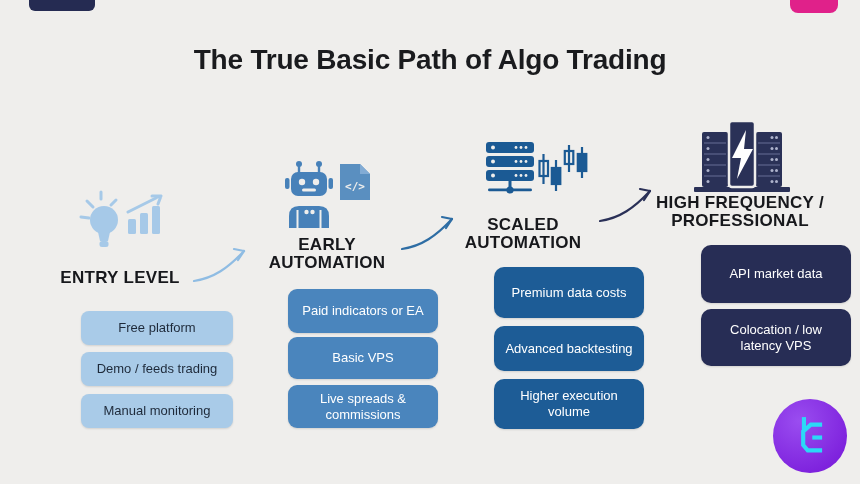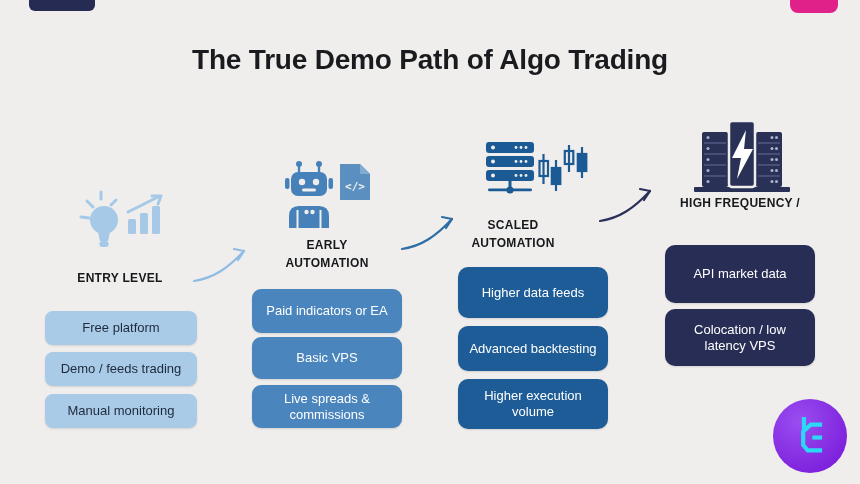--- a/index.html
+++ b/index.html
@@ -17,30 +17,31 @@
 
   .title{
     position:absolute;left:0;top:44px;width:860px;
     text-align:center;font-size:28px;font-weight:700;color:#1A1B1E;
     letter-spacing:-0.2px;margin:0;
   }
 
   .icon-wrap{position:absolute;line-height:0;}
   .stage-label{
     position:absolute;text-align:center;
-    font-size:12px;font-weight:700;color:#17181C;
+    font-size:17px;font-weight:700;color:#17181C;
     letter-spacing:0.3px;line-height:18px;
   }
   .stage-label div{white-space:nowrap;}
 
   .card{
     position:absolute;display:flex;align-items:center;justify-content:center;
     text-align:center;font-size:13px;font-weight:500;line-height:16px;
     padding:2px 8px;box-sizing:border-box;
     box-shadow:0 1px 2px rgba(0,0,0,0.12);
+    margin-left:36px;
   }
   .card.s1{left:45px;width:152px;background:#A9CBE8;color:#1E2A3A;border-radius:8px;height:34px;}
   .card.s2{left:252px;width:150px;background:#4A85BD;color:#FFFFFF;border-radius:9px;}
   .card.s3{left:458px;width:150px;background:#1D5C96;color:#FFFFFF;border-radius:10px;}
   .card.s4{left:665px;width:150px;background:#272D55;color:#FFFFFF;border-radius:10px;}
 
   .s1.c1{top:311px;} .s1.c2{top:352px;} .s1.c3{top:394px;}
   .s2.c1{top:289px;height:44px;} .s2.c2{top:337px;height:42px;} .s2.c3{top:385px;height:43px;}
   .s3.c1{top:267px;height:51px;} .s3.c2{top:326px;height:45px;} .s3.c3{top:379px;height:50px;}
   .s4.c1{top:245px;height:58px;} .s4.c2{top:309px;height:57px;} .s4.c3{top:372px;height:58px;}
@@ -54,21 +55,21 @@
   }
 </style>
 </head>
 <body>
 
 <div class="canvas">
 
   <div class="accent tl"></div>
   <div class="accent tr"></div>
 
-  <h1 class="title">The True Demo Path of Algo Trading</h1>
+  <h1 class="title">The True Basic Path of Algo Trading</h1>
 
   <div class="icon-wrap" style="left:78px;top:190px;">
     <svg width="48" height="62" viewBox="0 0 48 62">
       <g stroke="#A6C9E8" stroke-width="3" stroke-linecap="round">
         <line x1="3" y1="27" x2="11" y2="28"></line>
         <line x1="9" y1="11" x2="15" y2="17"></line>
         <line x1="23" y1="2" x2="23" y2="9"></line>
         <line x1="38" y1="10" x2="33" y2="15"></line>
       </g>
       <circle cx="26" cy="30" r="14" fill="#A6C9E8"></circle>
@@ -171,25 +172,25 @@
         <rect x="3.5" y="17" width="8.5" height="15" fill="none"></rect>
         <line x1="20" y1="16" x2="20" y2="47"></line>
         <rect x="15.8" y="24" width="8.5" height="16" fill="#1B5A94"></rect>
         <line x1="33" y1="1" x2="33" y2="28"></line>
         <rect x="28.8" y="7" width="8.5" height="13" fill="none"></rect>
         <line x1="46" y1="3" x2="46" y2="34"></line>
         <rect x="41.8" y="10" width="8.5" height="17" fill="#1B5A94"></rect>
       </g>
     </svg>
   </div>
-  <div class="stage-label" style="left:423px;top:216px;width:180px;">
+  <div class="stage-label" style="left:433px;top:216px;width:180px;">
     <div>SCALED</div>
     <div>AUTOMATION</div>
   </div>
-  <div class="card s3 c1">Higher data feeds</div>
+  <div class="card s3 c1">Premium data costs</div>
   <div class="card s3 c2">Advanced backtesting</div>
   <div class="card s3 c3">Higher execution volume</div>
 
   <svg class="arrow" style="left:598px;top:184px;" width="62" height="40" viewBox="0 0 62 40">
     <path d="M2,37 C22,34 36,24 52,7" stroke="#2A3057" stroke-width="2.2" fill="none" stroke-linecap="round"></path>
     <path d="M52,7 L42,5 M52,7 L46,16" stroke="#2A3057" stroke-width="2.2" fill="none" stroke-linecap="round"></path>
   </svg>
 
   <div class="icon-wrap" style="left:692px;top:116px;">
     <svg width="100" height="78" viewBox="0 0 100 78">
@@ -222,20 +223,21 @@
           <circle cx="84.5" cy="54.5" r="1.5"></circle>
         <circle cx="80" cy="65.5" r="1.5"></circle>
           <circle cx="84.5" cy="65.5" r="1.5"></circle>
       </g>
       <rect x="37" y="5" width="26" height="66" rx="3" fill="#2A3157" stroke="#EFEEEC" stroke-width="2.5"></rect>
       <path d="M54,14 L40,42 H49 L45,63 L61,33 H52 Z" fill="#FFFFFF"></path>
     </svg>
   </div>
   <div class="stage-label" style="left:640px;top:194px;width:200px;">
     <div>HIGH FREQUENCY /</div>
+    <div>PROFESSIONAL</div>
   </div>
   <div class="card s4 c1">API market data</div>
   <div class="card s4 c2">Colocation / low latency VPS</div>
 
   <div class="logo">
     <svg width="56" height="56" viewBox="0 0 74 74">
       <g stroke="#2BD9F7" stroke-width="5.5" fill="none" stroke-linejoin="miter">
         <path d="M29,12 V29"></path>
         <path d="M53,22 H38 L28,31 V49 L34,56 H53"></path>
         <path d="M40,39 H53"></path>

